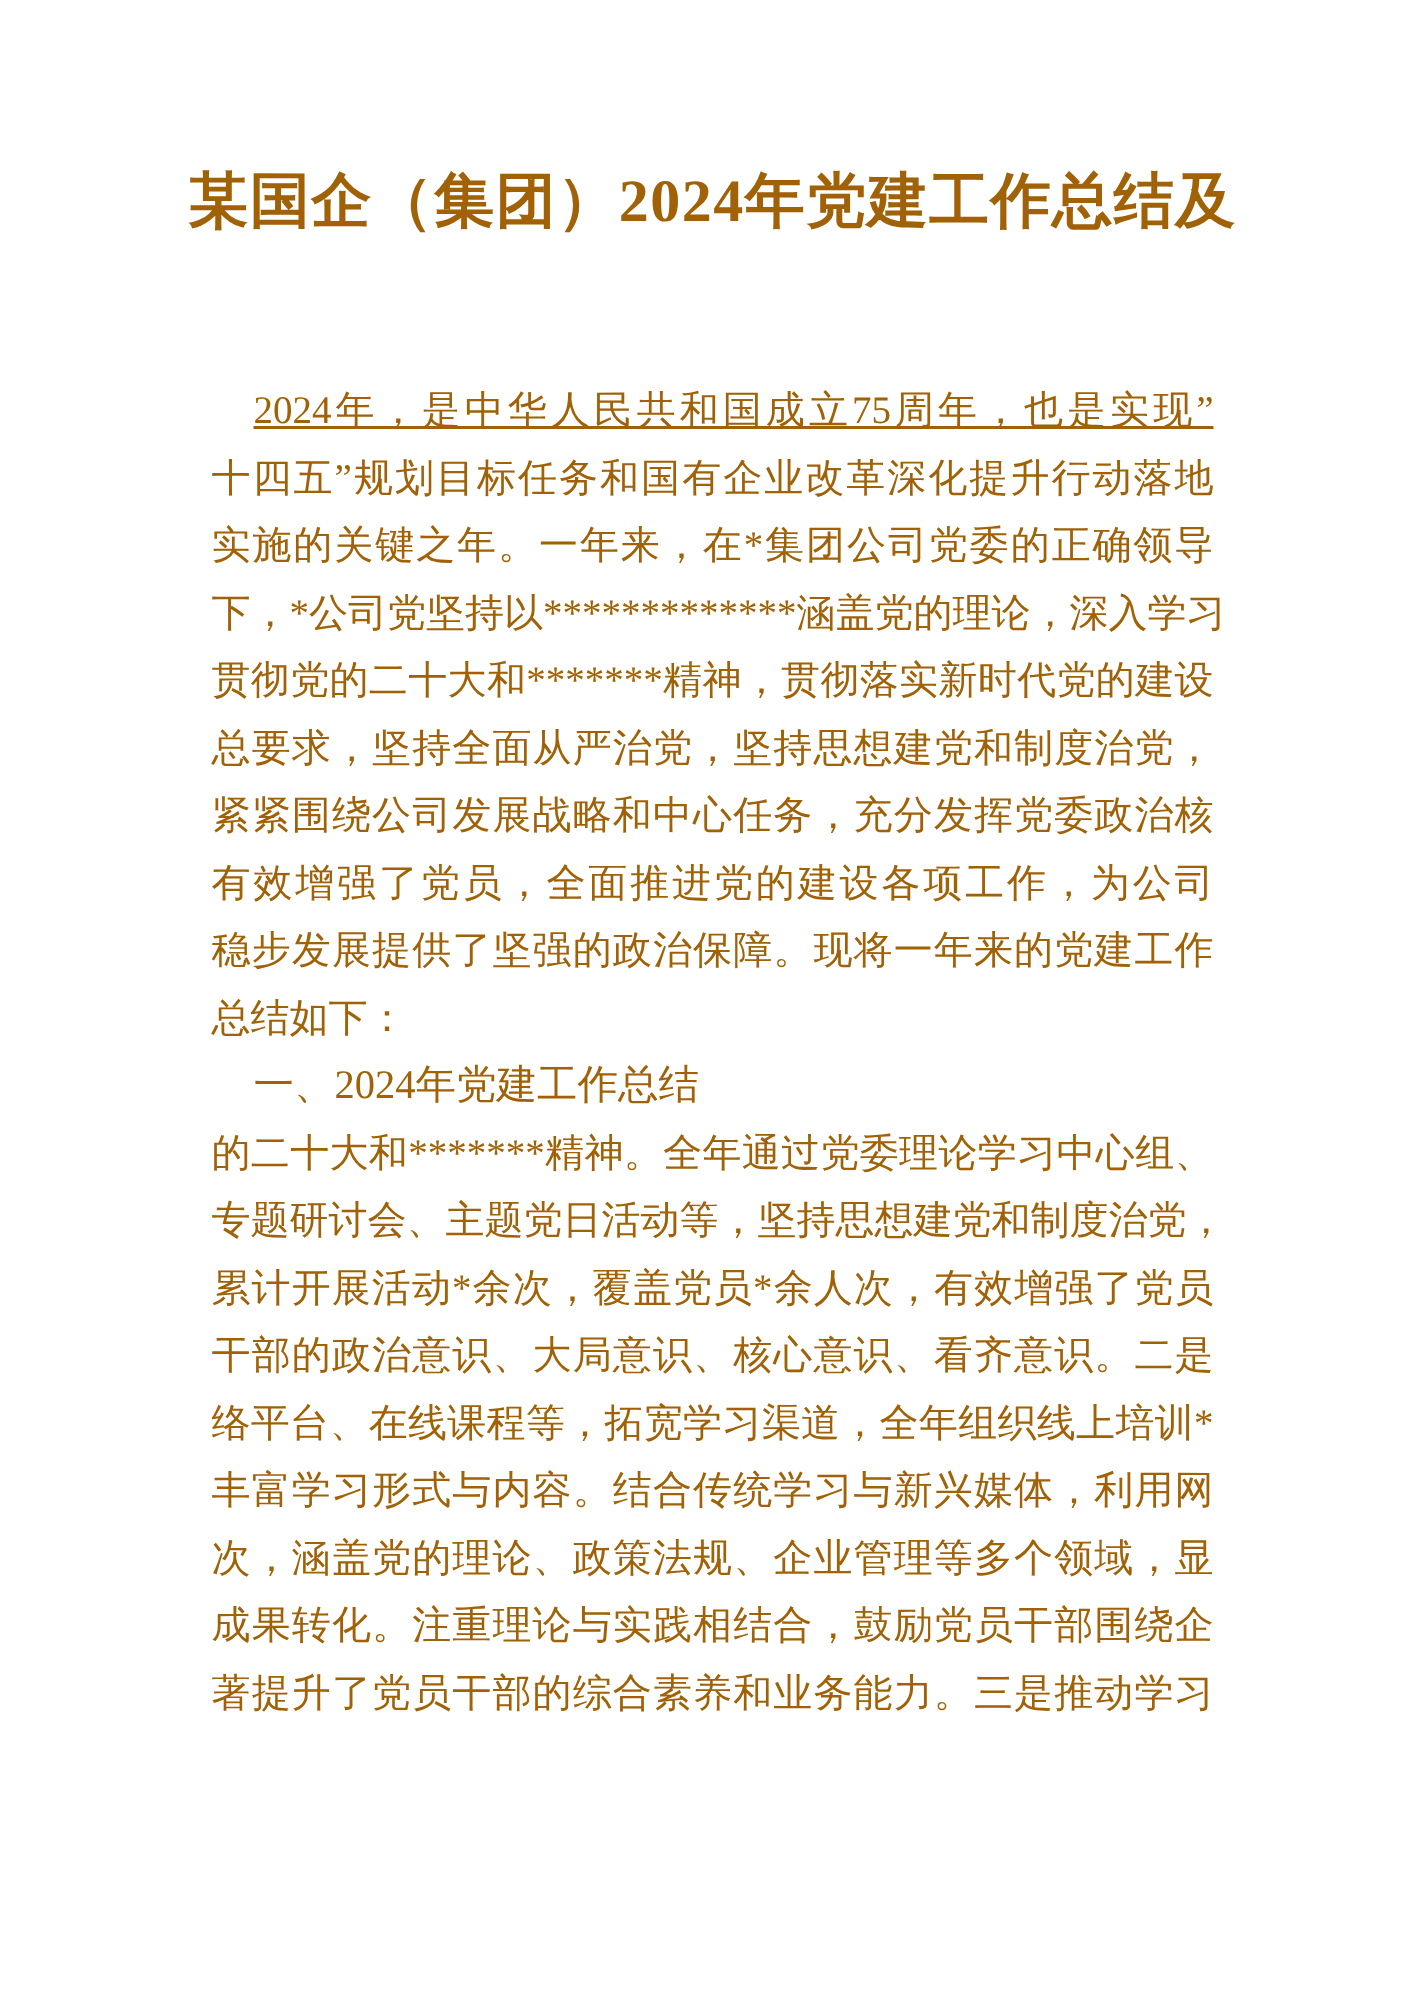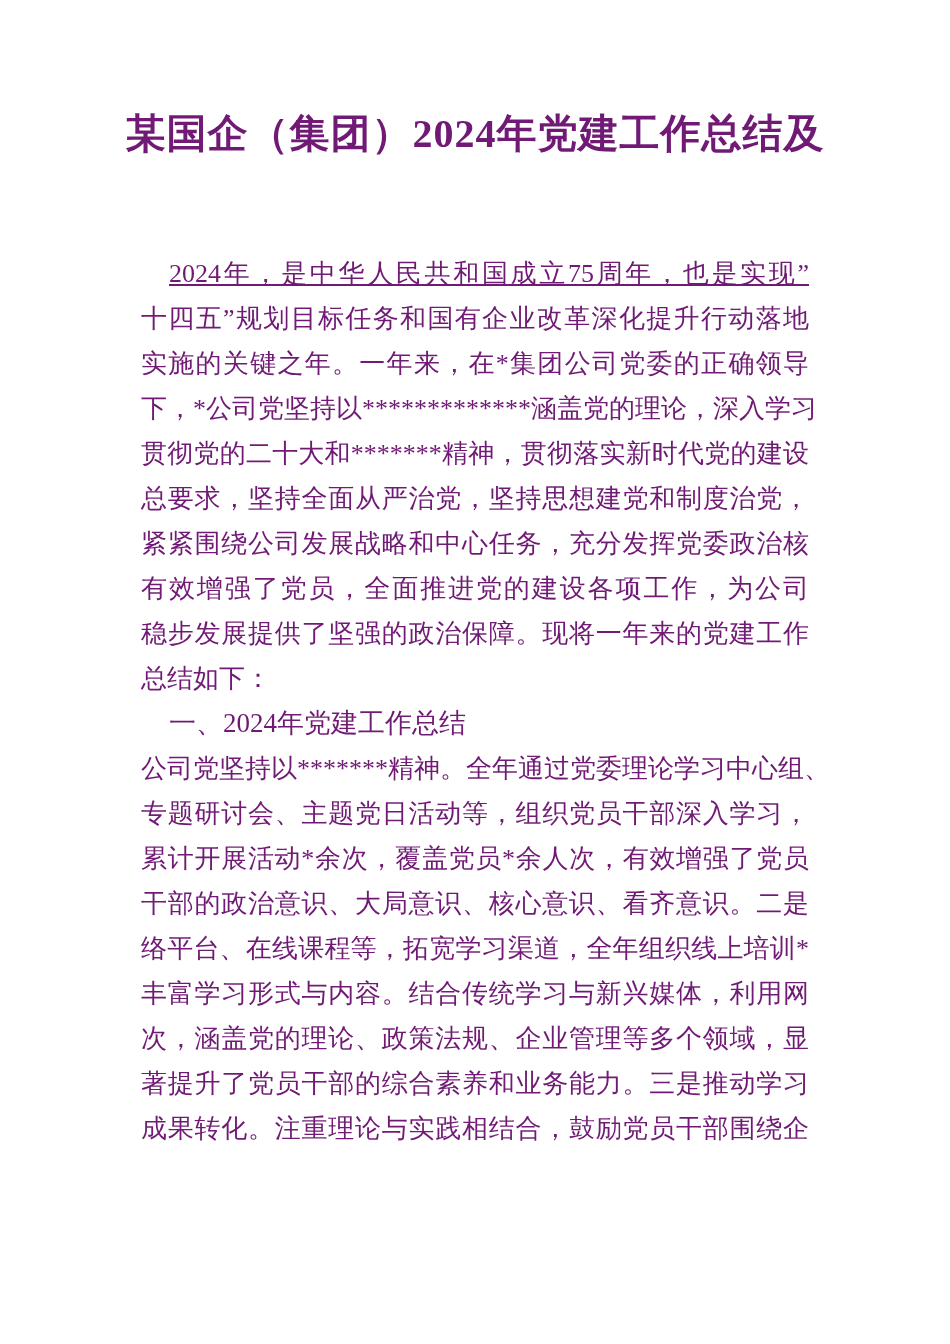--- a/index.html
+++ b/index.html
@@ -5,21 +5,21 @@
   html, body {
     margin: 0;
     padding: 0;
     background: #ffffff;
   }
   .page {
     position: relative;
     width: 950px;
     height: 1344px;
     background: #ffffff;
-    color: #701a75;
+    color: #a16207;
     font-family: "Liberation Serif", "DejaVu Serif", serif;
     overflow: hidden;
   }
   .doc-title {
     position: absolute;
     top: 106px;
     left: 0;
     width: 950px;
     margin: 0;
     text-align: center;
@@ -71,23 +71,23 @@
       <div class="line full">十四五”规划目标任务和国有企业改革深化提升行动落地</div>
       <div class="line full">实施的关键之年。一年来，在*集团公司党委的正确领导</div>
       <div class="line full">下，*公司党坚持以*************涵盖党的理论，深入学习</div>
       <div class="line full">贯彻党的二十大和*******精神，贯彻落实新时代党的建设</div>
       <div class="line full">总要求，坚持全面从严治党，坚持思想建党和制度治党，</div>
       <div class="line full">紧紧围绕公司发展战略和中心任务，充分发挥党委政治核</div>
       <div class="line full">有效增强了党员，全面推进党的建设各项工作，为公司</div>
       <div class="line full">稳步发展提供了坚强的政治保障。现将一年来的党建工作</div>
       <div class="line p-last">总结如下：</div>
       <div class="line heading">一、2024年党建工作总结</div>
-      <div class="line full">公司党坚持以*******精神。全年通过党委理论学习中心组、</div>
-      <div class="line full">专题研讨会、主题党日活动等，组织党员干部深入学习，</div>
+      <div class="line full">的二十大和*******精神。全年通过党委理论学习中心组、</div>
+      <div class="line full">专题研讨会、主题党日活动等，坚持思想建党和制度治党，</div>
       <div class="line full">累计开展活动*余次，覆盖党员*余人次，有效增强了党员</div>
       <div class="line full">干部的政治意识、大局意识、核心意识、看齐意识。二是</div>
       <div class="line full">络平台、在线课程等，拓宽学习渠道，全年组织线上培训*</div>
       <div class="line full">丰富学习形式与内容。结合传统学习与新兴媒体，利用网</div>
       <div class="line full">次，涵盖党的理论、政策法规、企业管理等多个领域，显</div>
+      <div class="line full">成果转化。注重理论与实践相结合，鼓励党员干部围绕企</div>
       <div class="line full">著提升了党员干部的综合素养和业务能力。三是推动学习</div>
-      <div class="line full">成果转化。注重理论与实践相结合，鼓励党员干部围绕企</div>
     </div>
 </div>
 
 </body></html>

